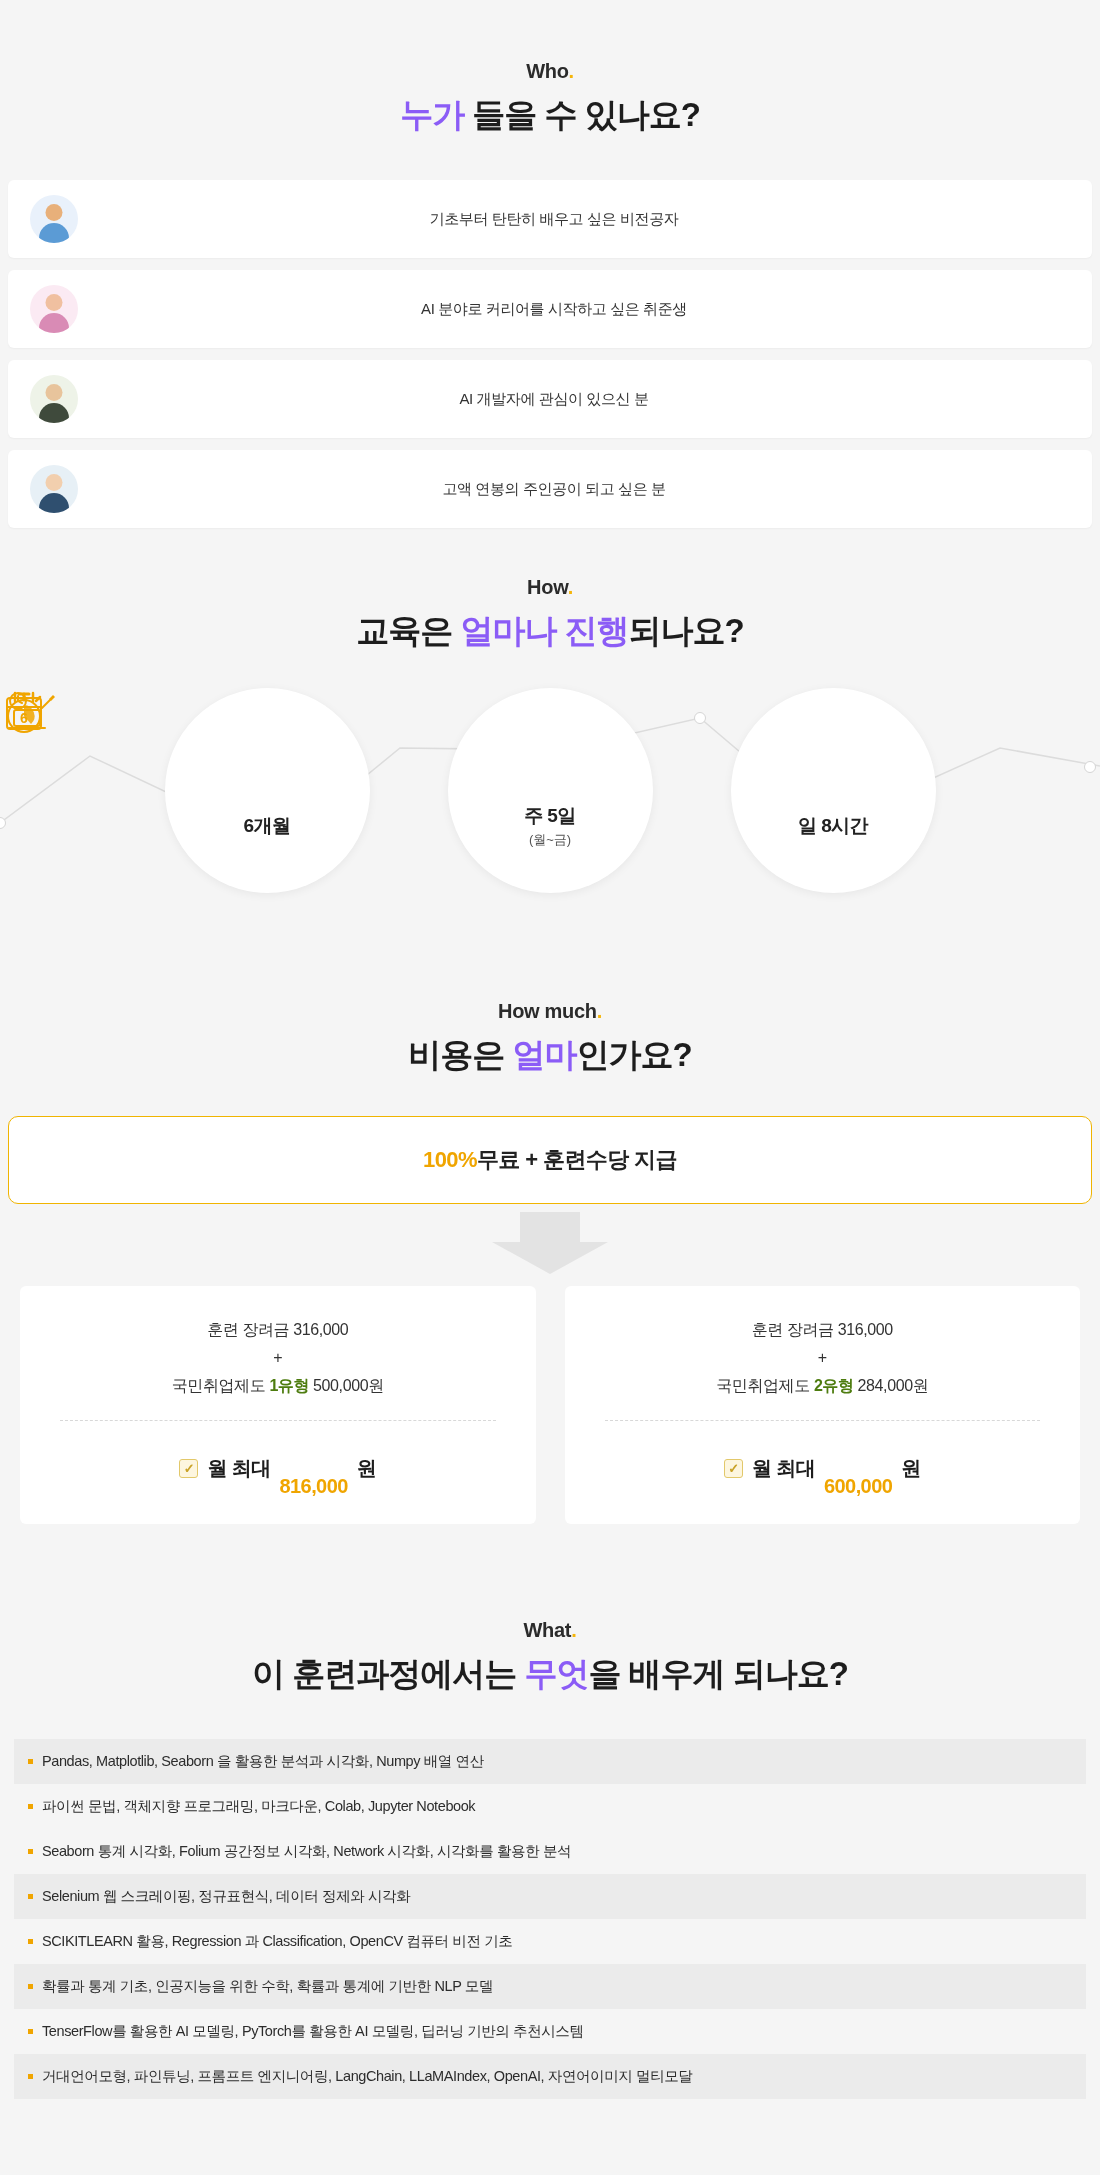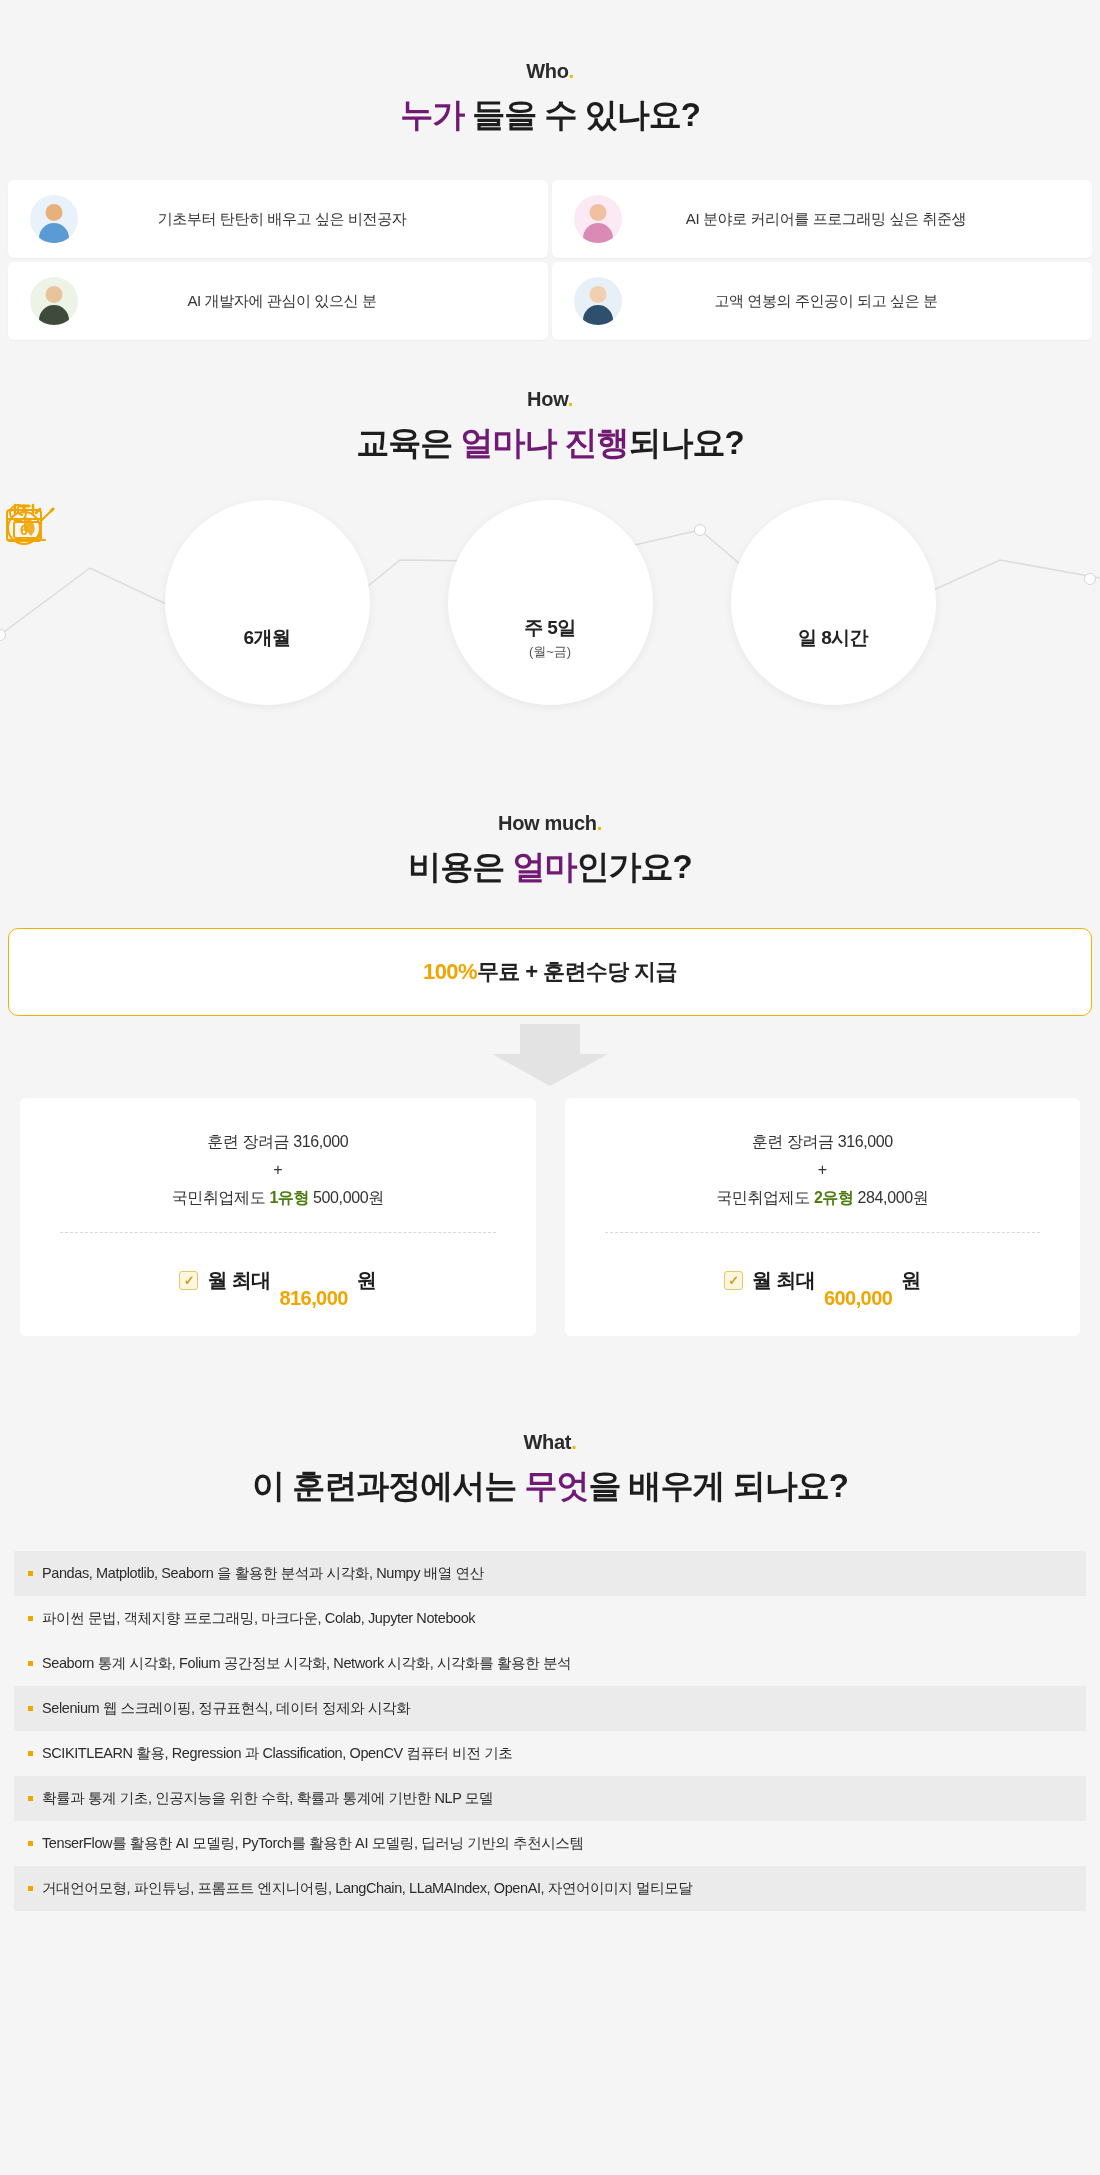--- a/index.html
+++ b/index.html
@@ -25,28 +25,28 @@
     letter-spacing: -0.3px;
   }
   .sec-eyebrow .dot { color: #f5b50a; }
   .sec-title {
     font-size: 33px;
     font-weight: bold;
     color: #1d1d1d;
     letter-spacing: -1px;
     margin-top: 10px;
   }
-  .sec-title .hl { color: #701a75; }
+  .sec-title .hl { color: #8b5cf6; }
 
   
   .who-wrap { padding-top: 60px; }
   .who-grid {
     display: grid;
-    grid-template-columns: 1fr 1fr;
-    gap: 4px;
+    grid-template-columns: 1fr;
+    gap: 12px;
     padding: 0 8px;
     margin-top: 42px;
   }
   .who-card {
     background: #ffffff;
     border-radius: 6px;
     height: 78px;
     display: flex;
     align-items: center;
     padding: 0 22px;
@@ -226,21 +226,21 @@
           <span class="head" style="background:#e8b07a"></span>
             <span class="body" style="background:#5b9bd5"></span>
         </div>
         <div class="who-text">기초부터 탄탄히 배우고 싶은 비전공자</div>
       </div>
       <div class="who-card">
         <div class="avatar" style="background:#fbeaf3">
           <span class="head" style="background:#f0c0a0"></span>
             <span class="body" style="background:#d98bb5"></span>
         </div>
-        <div class="who-text">AI 분야로 커리어를 프로그래밍 싶은 취준생</div>
+        <div class="who-text">AI 분야로 커리어를 시작하고 싶은 취준생</div>
       </div>
       <div class="who-card">
         <div class="avatar" style="background:#eef3e8">
           <span class="head" style="background:#e8c49c"></span>
             <span class="body" style="background:#3f4a3c"></span>
         </div>
         <div class="who-text">AI 개발자에 관심이 있으신 분</div>
       </div>
       <div class="who-card">
         <div class="avatar" style="background:#e7f0f6">

